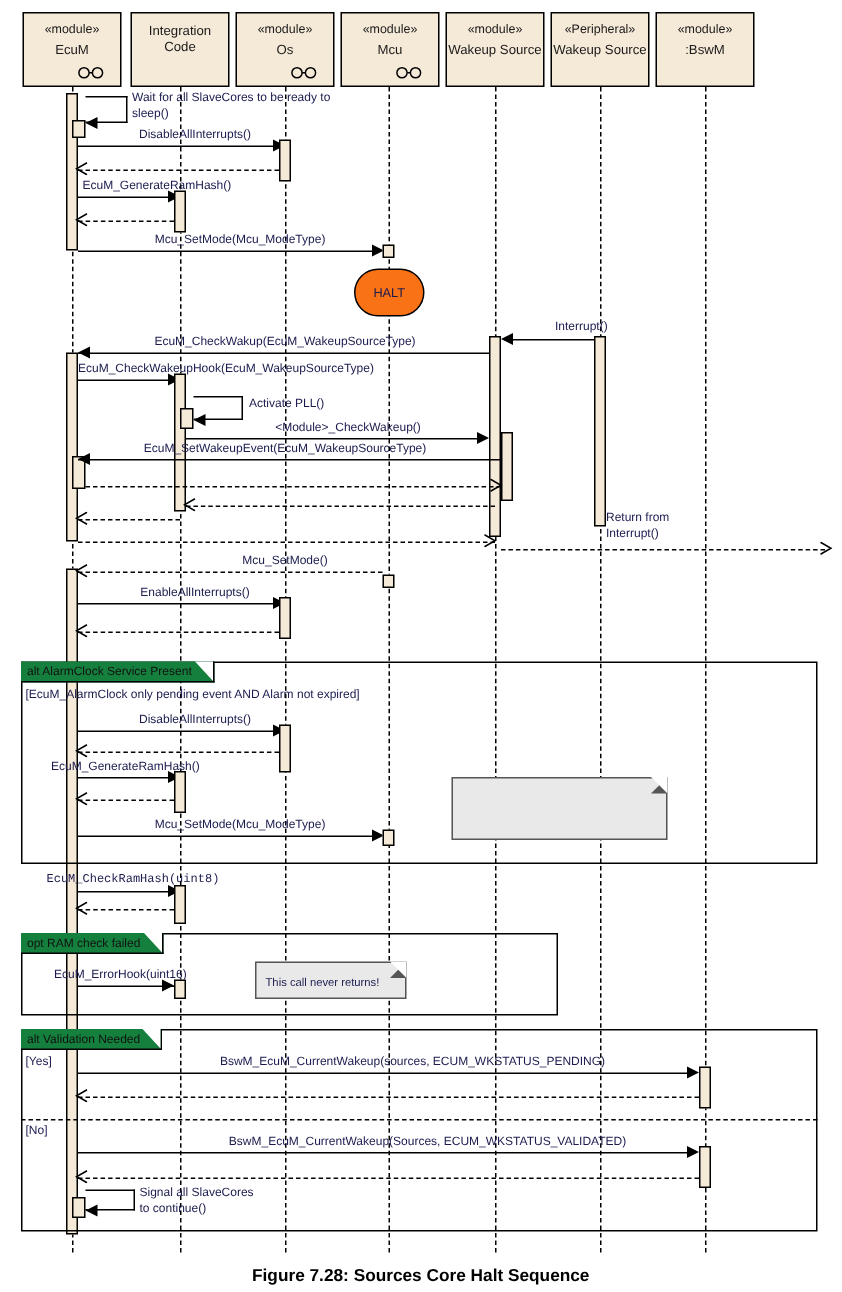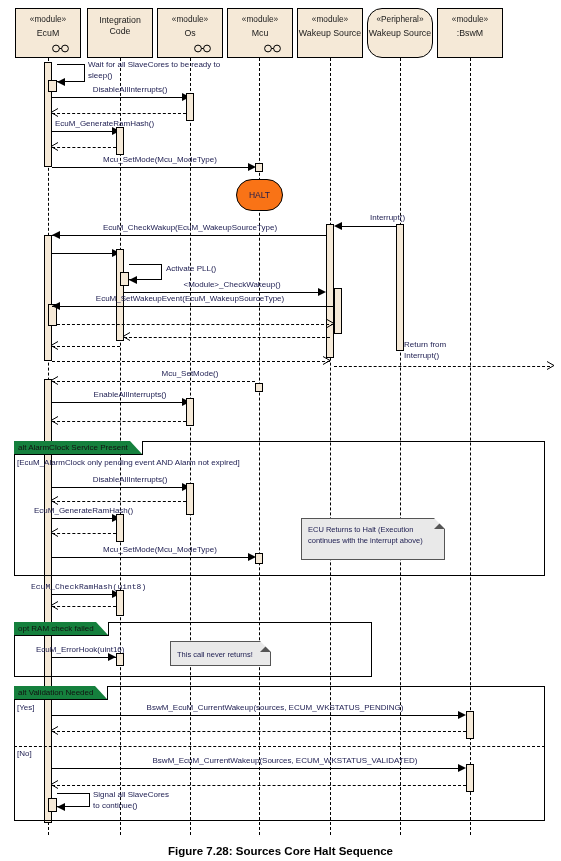--- a/index.html
+++ b/index.html
@@ -128,21 +128,21 @@
         <circle cx="16" cy="4.5" r="3.4" fill="none" stroke="#000" stroke-width="1"></circle>
         <line x1="10.4" y1="4.5" x2="12.6" y2="4.5" stroke="#000" stroke-width="1"></line>
       </svg>
   </div>
 
   <div class="phead" style="left:297px;top:8px;width:66px;height:50px;">
     <span class="st">«module»</span>
     <span class="nm">Wakeup Source</span>
   </div>
 
-  <div class="phead" style="left:367px;top:8px;width:66px;height:50px;border-radius:15px;">
+  <div class="phead" style="left:367px;top:8px;width:66px;height:50px;">
     <span class="st">«Peripheral»</span>
     <span class="nm">Wakeup Source</span>
   </div>
 
   <div class="phead" style="left:437px;top:8px;width:66px;height:50px;">
     <span class="st">«module»</span>
     <span class="nm">:BswM</span>
   </div>
 
   <div class="lifeline" style="left:48px;top:58px;height:777px;"></div>
@@ -198,20 +198,21 @@
   <div class="msg" style="left:339px;top:226px;width:57px;"></div>
   <div class="ah l" style="left:334px;top:222px;"></div>
   <div class="lbl" style="left:370px;top:213px;">Interrupt()</div>
 
   <div class="msg" style="left:52px;top:235px;width:274px;"></div>
   <div class="ah l" style="left:52px;top:231px;"></div>
   <div class="lbl c" style="left:190px;top:223px;">EcuM_CheckWakup(EcuM_WakeupSourceType)</div>
 
   <div class="msg" style="left:52px;top:253px;width:64px;"></div>
   <div class="ah r" style="left:112px;top:249px;"></div>
+  <div class="lbl" style="left:52px;top:241px;">EcuM_CheckWakeupHook(EcuM_WakeupSourceType)</div>
   <div class="act" style="left:116px;top:249px;height:92px;"></div>
 
   <div class="selfbox" style="left:129px;top:264px;width:33px;height:16px;"></div>
   <div class="ah l" style="left:129px;top:276px;"></div>
   <div class="act" style="left:120px;top:272px;height:14px;width:9px;"></div>
   <div class="lbl" style="left:166px;top:264px;">Activate PLL()</div>
 
   <div class="msg" style="left:124px;top:292px;width:198px;"></div>
   <div class="ah r" style="left:318px;top:288px;"></div>
   <div class="lbl c" style="left:232px;top:280px;">&lt;Module&gt;_CheckWakeup()</div>
@@ -287,21 +288,20 @@
     </svg>
 
   <div class="msg" style="left:52px;top:557px;width:201px;"></div>
   <div class="ah r" style="left:248px;top:553px;"></div>
   <div class="lbl c" style="left:160px;top:545px;">Mcu_SetMode(Mcu_ModeType)</div>
   <div class="act" style="left:255px;top:553px;height:11px;"></div>
 
   <div class="note" style="left:301px;top:518px;width:144px;height:42px;">
     <span class="foldline"></span>
     <span class="fold"></span>
-    <span>ECU Returns to Halt (Execution continues with the interrupt above)</span>
   </div>
 
   <div class="msg" style="left:52px;top:594px;width:64px;"></div>
   <div class="ah r" style="left:112px;top:590px;"></div>
   <div class="lbl" style="left:31px;top:582px;font-family:Liberation Mono, monospace;">EcuM_CheckRamHash(uint8)</div>
   <div class="act" style="left:116px;top:590px;height:26px;"></div>
   <div class="msg ret" style="left:52px;top:606px;width:64px;"></div>
   <svg class="ahopen" style="left:50px;top:601px;" viewBox="0 0 9 9">
       <polyline points="8,0.5 1,4.5 8,8.5" fill="none" stroke="#000" stroke-width="1"></polyline>
     </svg>

